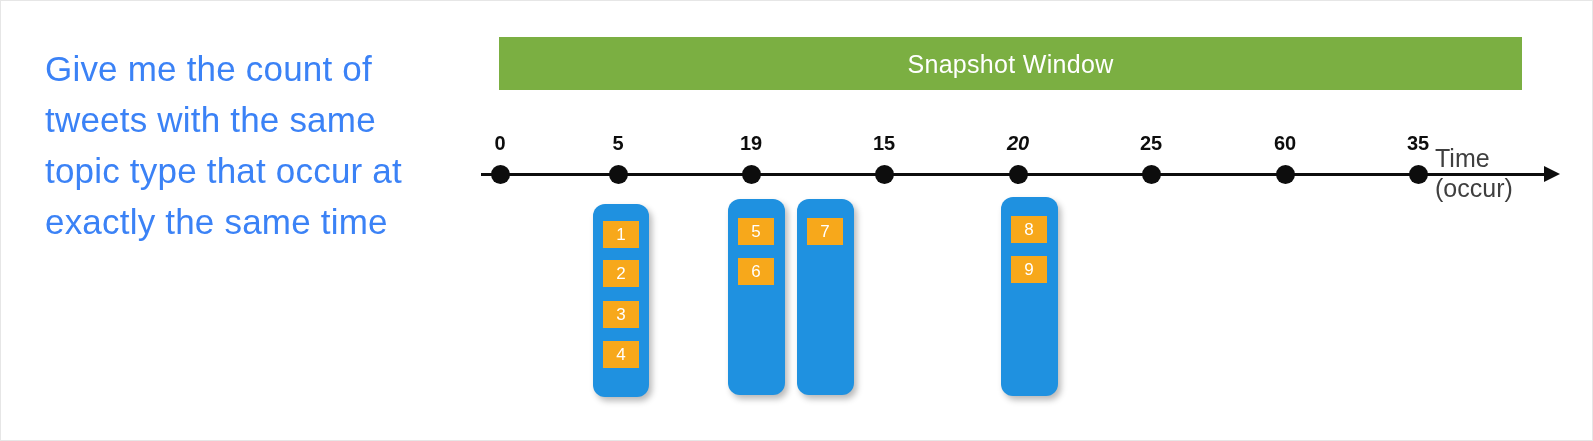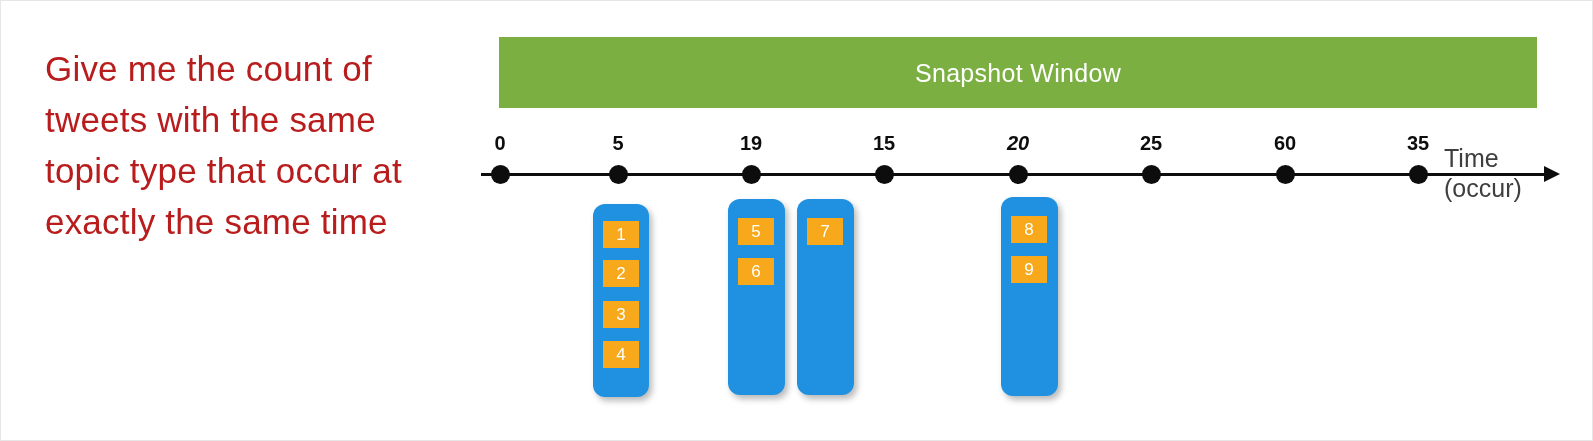--- a/index.html
+++ b/index.html
@@ -19,38 +19,37 @@
     border: 1px solid #e6e6e6;
     box-sizing: border-box;
   }
 
   
   #prompt-text {
     position: absolute;
     left: 44px;
     top: 42px;
     width: 400px;
-    color: #b91c1c;
+    color: #3b82f6;
     font-size: 35px;
     line-height: 51px;
     font-family: "Liberation Sans", sans-serif;
     font-weight: 400;
     letter-spacing: 0.2px;
     white-space: pre-wrap;
   }
 
   
   #snapshot-banner {
     position: absolute;
     left: 498px;
     top: 36px;
     width: 1023px;
-    height: 71px;
+    height: 53px;
     background: #7BAF42;
-    padding-left: 15px;
   }
   #snapshot-banner-label {
     position: absolute;
     left: 0;
     right: 0;
     top: 50%;
     transform: translateY(-50%);
     text-align: center;
     color: #ffffff;
     font-size: 25px;
@@ -108,21 +107,20 @@
   #axis-title {
     position: absolute;
     left: 1434px;
     top: 142px;
     color: #3f3f3f;
     font-size: 25px;
     line-height: 30px;
     font-family: "Liberation Sans", sans-serif;
     font-weight: 400;
     white-space: nowrap;
-    margin-left: 9px;
   }
   #axis-title .sub {
     display: block;
   }
 
   
   .group-column {
     position: absolute;
     background: #1F91E0;
     border-radius: 12px;

